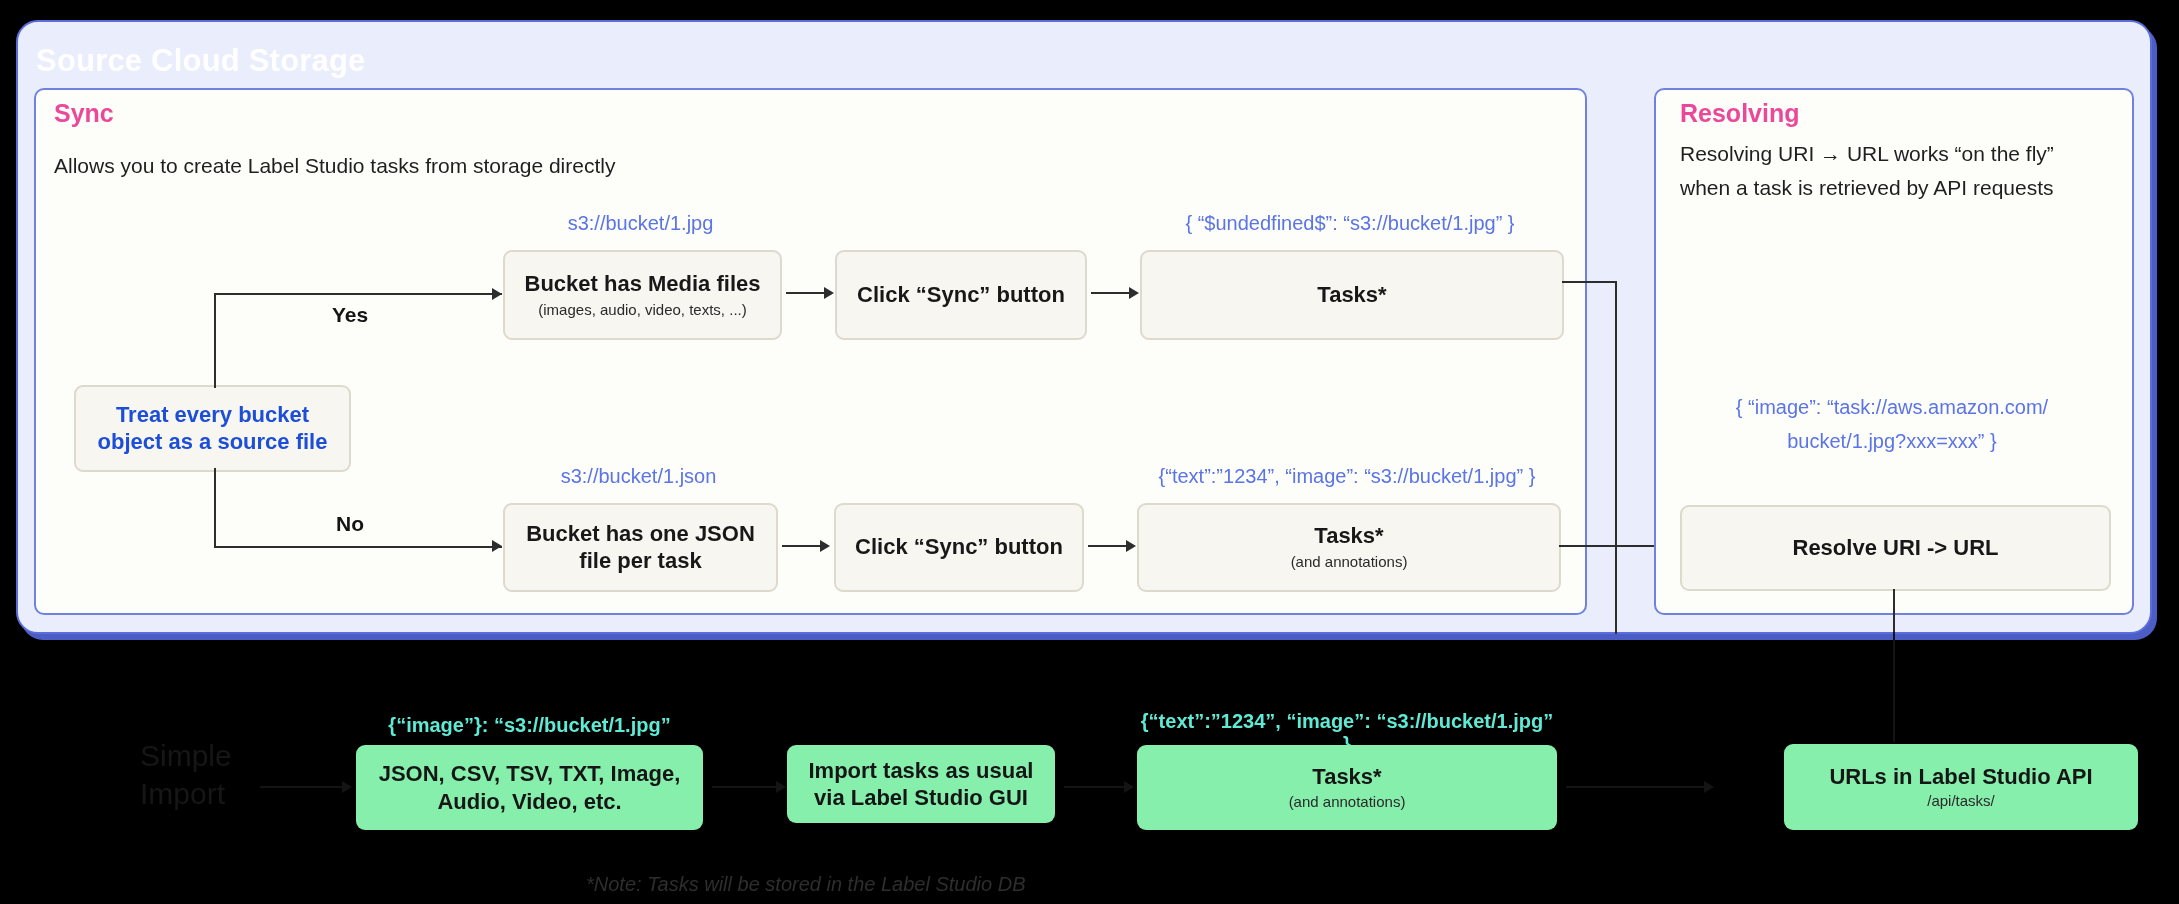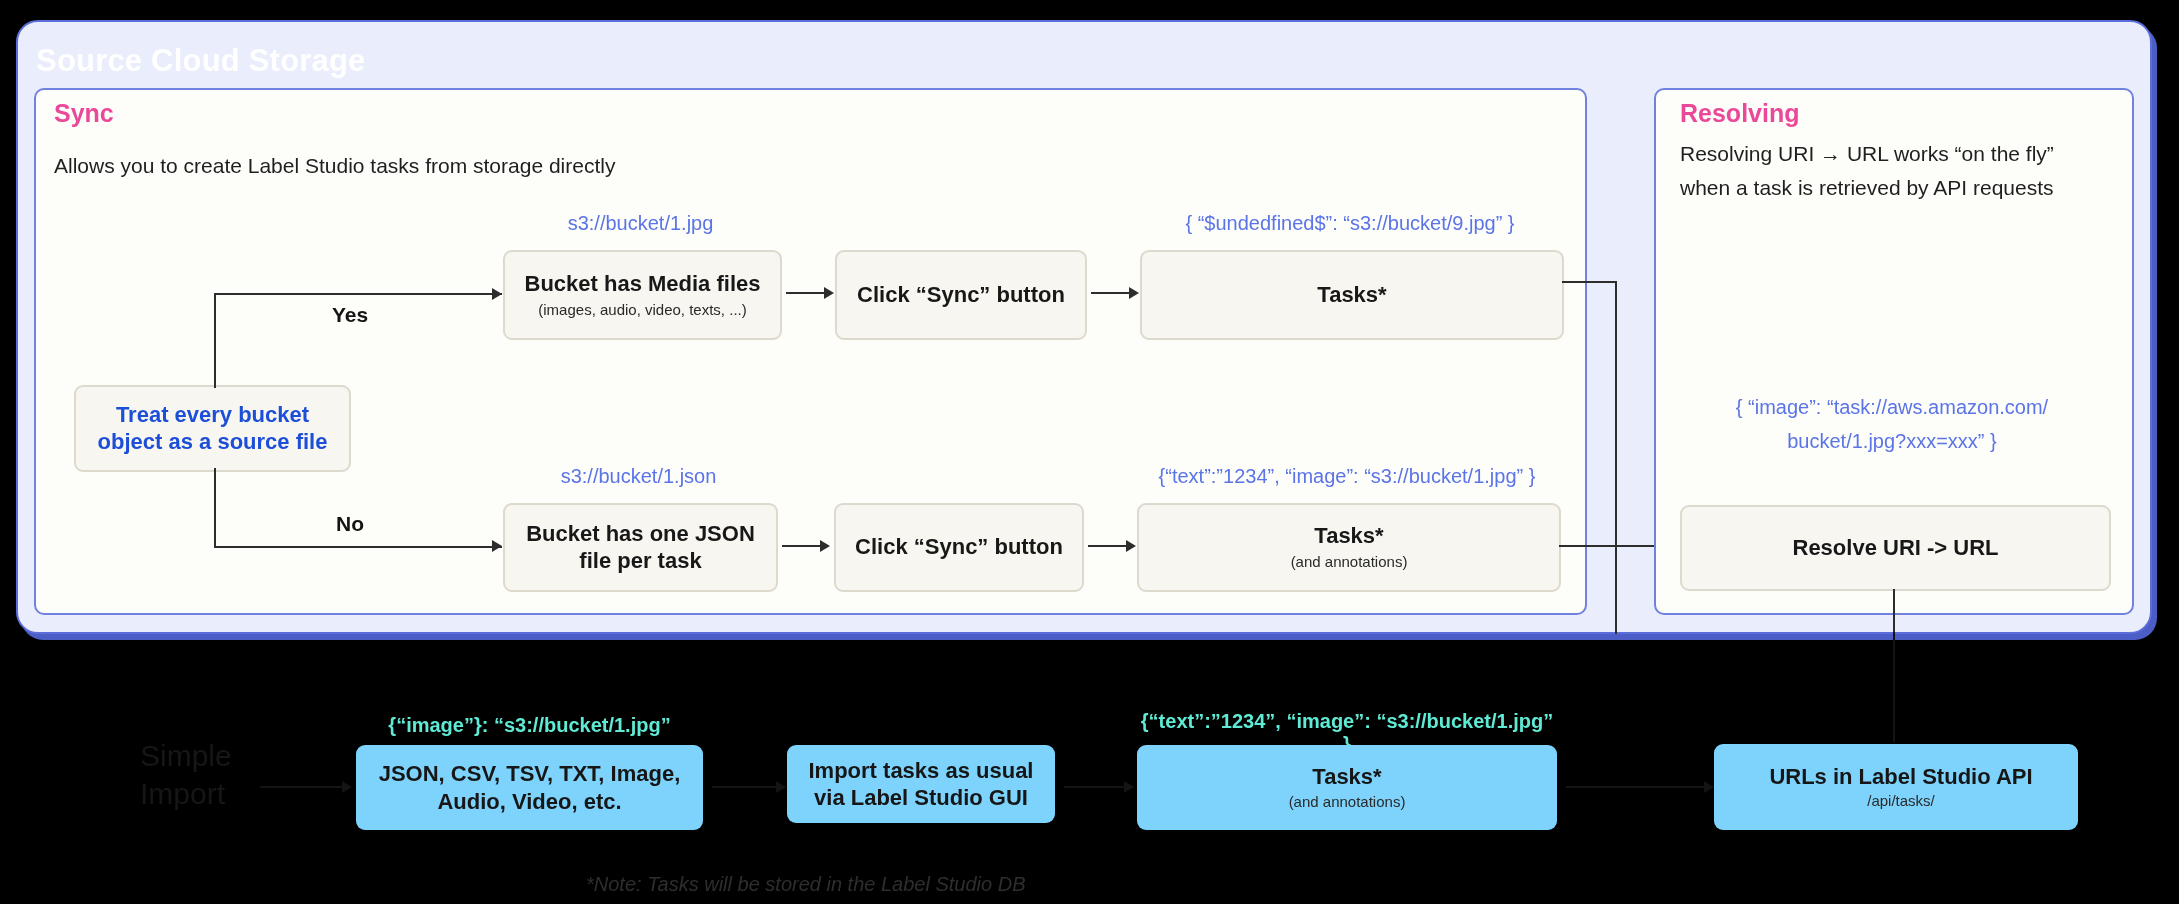--- a/index.html
+++ b/index.html
@@ -40,21 +40,21 @@
   .ahead{position:absolute;width:0;height:0;border-top:6px solid transparent;border-bottom:6px solid transparent;border-left:10px solid #2d2d2d;}
   .lconn{position:absolute;}
   .branch-label{position:absolute;font-size:21px;font-weight:700;color:#141414;}
   
   .ghost-title{position:absolute;font-size:30px;font-weight:500;color:#161616;line-height:38px;}
   .ghost-line{position:absolute;background:#141414;}
   .ghost-head{position:absolute;width:0;height:0;border-top:6px solid transparent;border-bottom:6px solid transparent;border-left:10px solid #141414;}
   .note{position:absolute;font-size:20px;font-style:italic;color:#2e2e2e;margin-left:8px;}
   
   .botbox{
-    position:absolute;background:#7dd3fc;border-radius:9px;
+    position:absolute;background:#86efac;border-radius:9px;
     display:flex;flex-direction:column;align-items:center;justify-content:center;
     text-align:center;line-height:1.25;
   }
   .botbox .bt{font-size:22px;font-weight:700;color:#161616;}
   .botbox .bs{font-size:15px;color:#2a2a2a;margin-top:2px;}
 </style>
 </head>
 <body>
 
 <div id="stage">
@@ -88,21 +88,21 @@
   <div class="hline" style="left:786px;top:292px;width:40px;"></div>
   <div class="ahead" style="left:824px;top:287px;"></div>
 
   <div class="flowbox" style="left:835px;top:250px;width:248px;height:86px;">
     <div class="bt">Click “Sync” button</div>
   </div>
 
   <div class="hline" style="left:1091px;top:292px;width:40px;"></div>
   <div class="ahead" style="left:1129px;top:287px;"></div>
 
-  <div class="bluelabel" style="left:1140px;top:212px;width:420px;">{ “$undedfined$”: “s3://bucket/9.jpg” }</div>
+  <div class="bluelabel" style="left:1140px;top:212px;width:420px;">{ “$undedfined$”: “s3://bucket/1.jpg” }</div>
   <div class="flowbox" style="left:1140px;top:250px;width:420px;height:86px;">
     <div class="bt">Tasks*</div>
   </div>
 
   <div class="lconn" style="left:1562px;top:281px;width:53px;height:351px;border-top:2px solid #2d2d2d;border-right:2px solid #2d2d2d;"></div>
 
   <div class="bluelabel" style="left:503px;top:465px;width:271px;">s3://bucket/1.json</div>
   <div class="flowbox" style="left:503px;top:503px;width:271px;height:85px;">
     <div class="bt">Bucket has one JSON</div>
     <div class="bt">file per task</div>
@@ -168,20 +168,20 @@
 
   <div class="bluelabel bold" style="left:1137px;top:710px;width:420px;">{“text”:”1234”,  “image”: “s3://bucket/1.jpg” }</div>
   <div class="botbox" style="left:1137px;top:745px;width:420px;height:85px;">
     <div class="bt">Tasks*</div>
     <div class="bs">(and annotations)</div>
   </div>
 
   <div class="ghost-line" style="left:1566px;top:786px;width:140px;height:2px;"></div>
   <div class="ghost-head" style="left:1704px;top:781px;"></div>
 
-  <div class="botbox" style="left:1714px;top:744px;width:354px;height:86px;padding-left:10px;">
+  <div class="botbox" style="left:1784px;top:744px;width:354px;height:86px;">
     <div class="bt">URLs in Label Studio API</div>
     <div class="bs">/api/tasks/</div>
   </div>
 
   <div class="note" style="left:578px;top:873px;">*Note: Tasks will be stored in the Label Studio DB</div>
 
 </div>
 
 </body></html>

